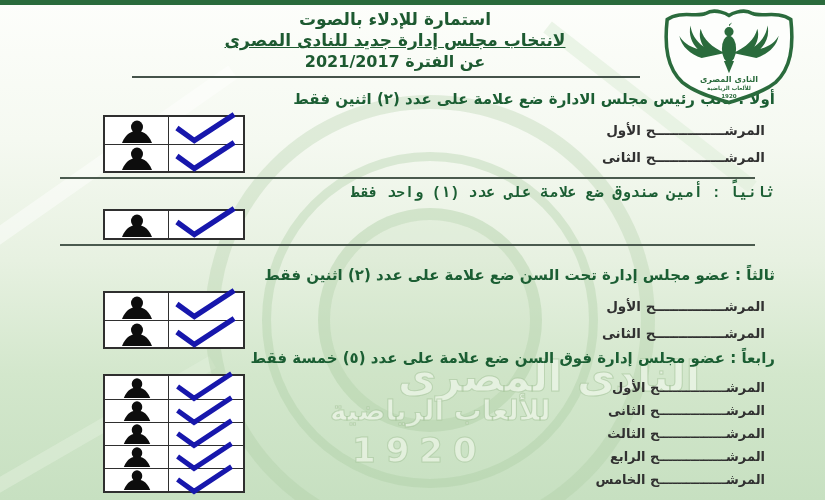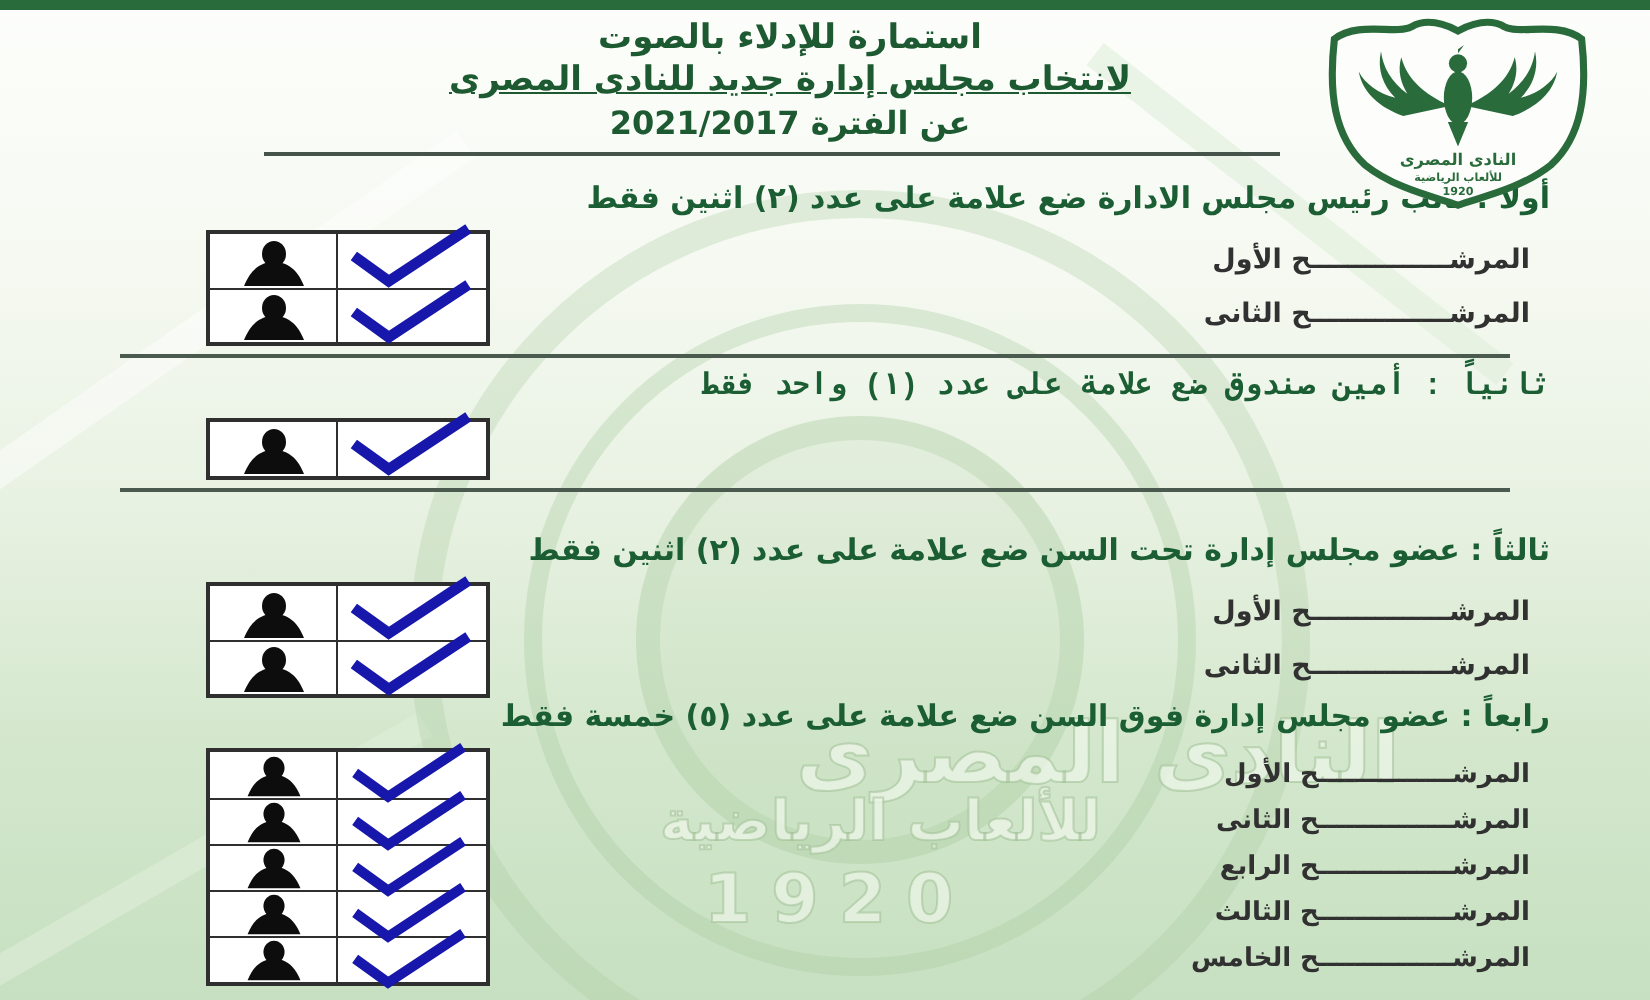--- a/index.html
+++ b/index.html
@@ -269,20 +269,20 @@
           <div class="cell check">
               <svg width="62" height="32" viewBox="0 0 66 35">
                 <use href="#chk"></use>
               </svg>
             </div>
         </div>
       </div>
       <div class="labels labels-sm">
         <div class="clabel">المرشـــــــــــــــح الأول</div>
         <div class="clabel">المرشـــــــــــــــح الثانى</div>
+        <div class="clabel">المرشـــــــــــــــح الثالث</div>
         <div class="clabel">المرشـــــــــــــــح الرابع</div>
-        <div class="clabel">المرشـــــــــــــــح الثالث</div>
         <div class="clabel">المرشـــــــــــــــح الخامس</div>
       </div>
     </div>
 
   </div>
 </div>
 
 </body></html>

